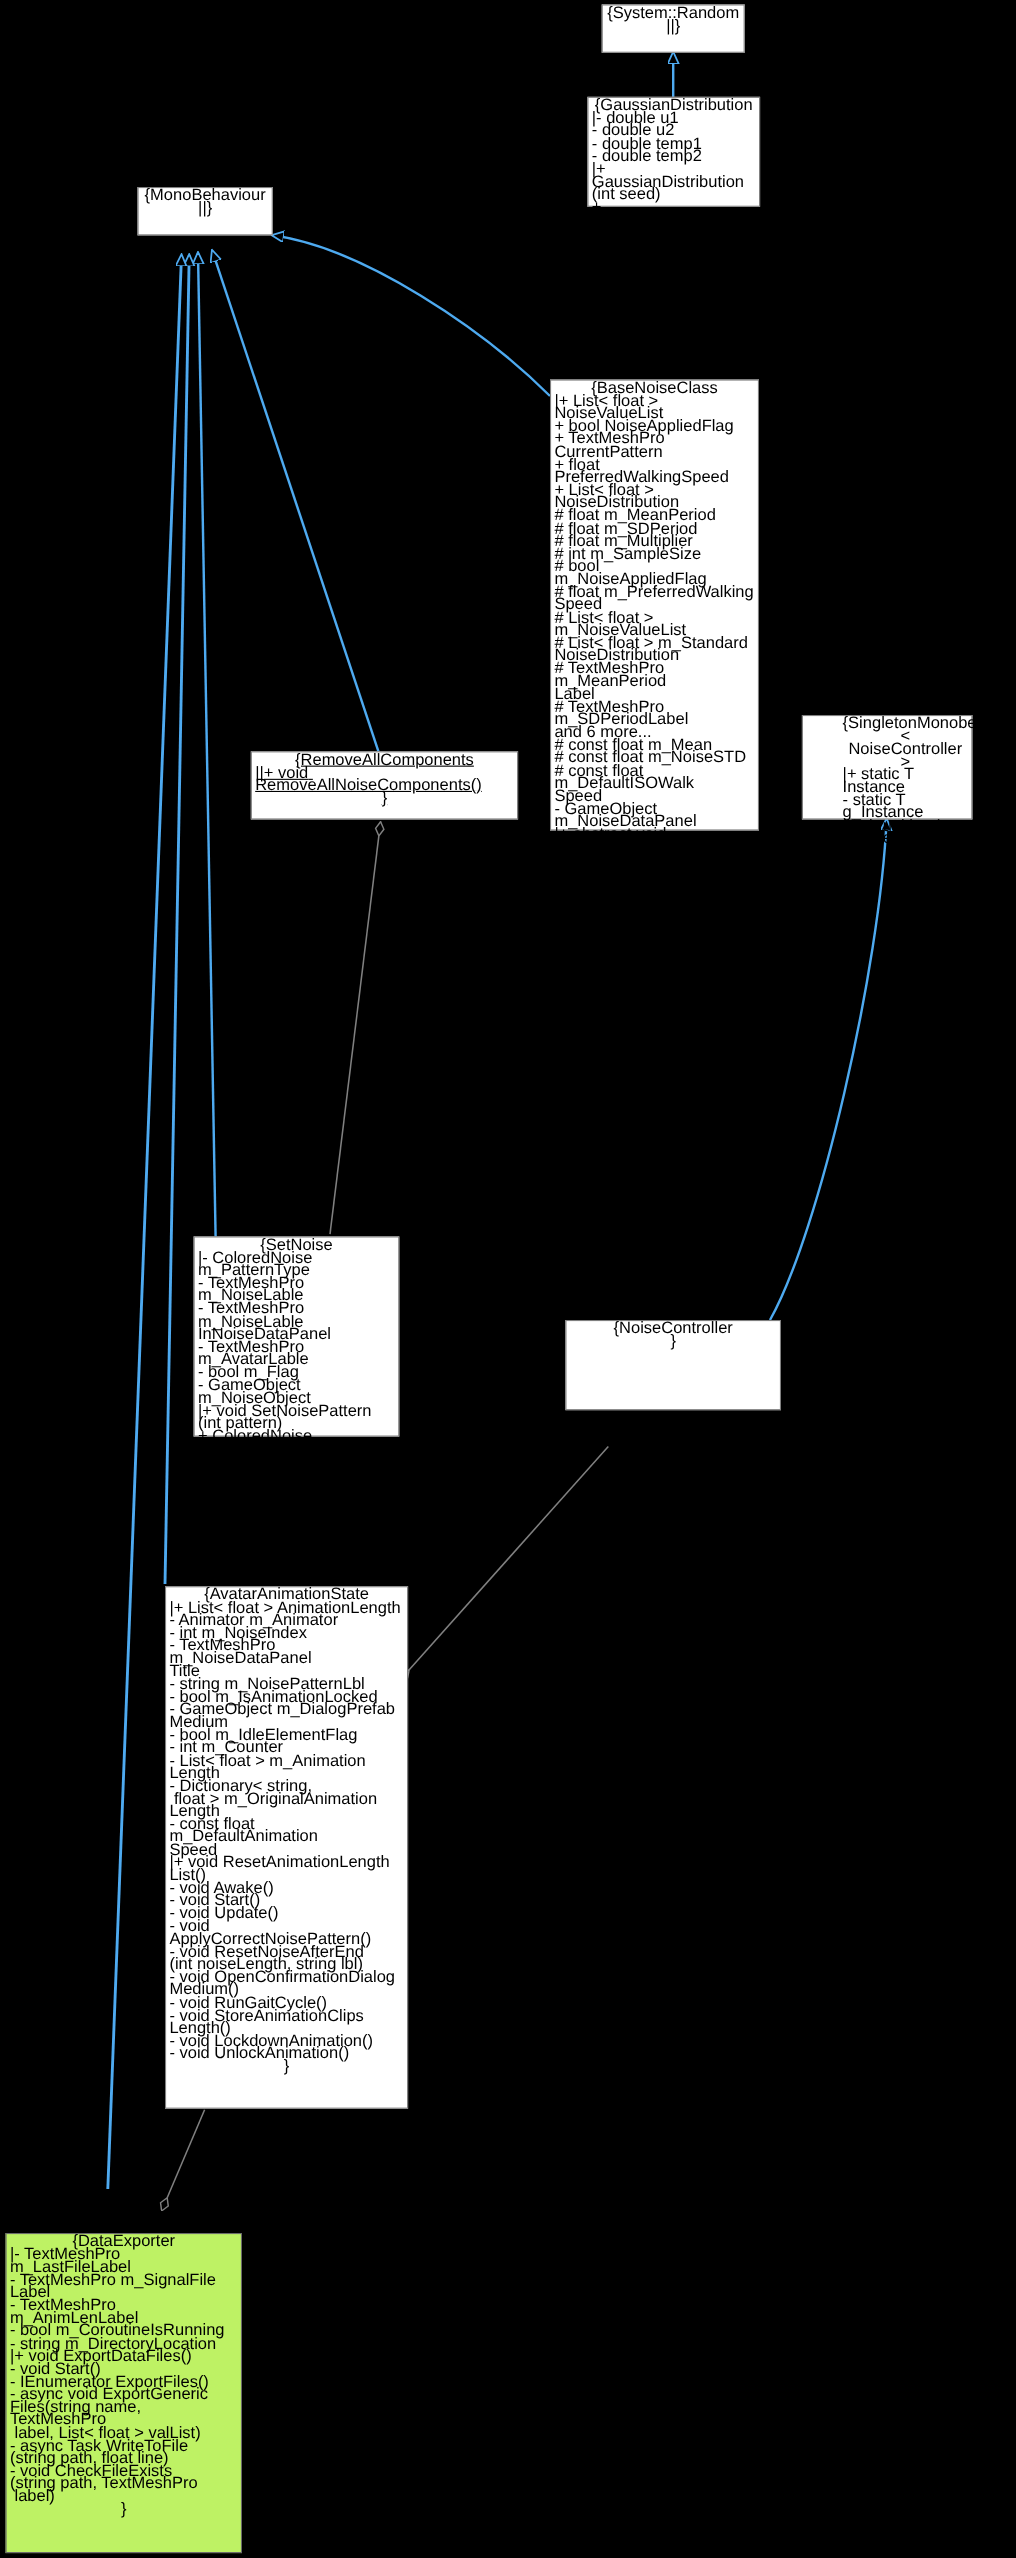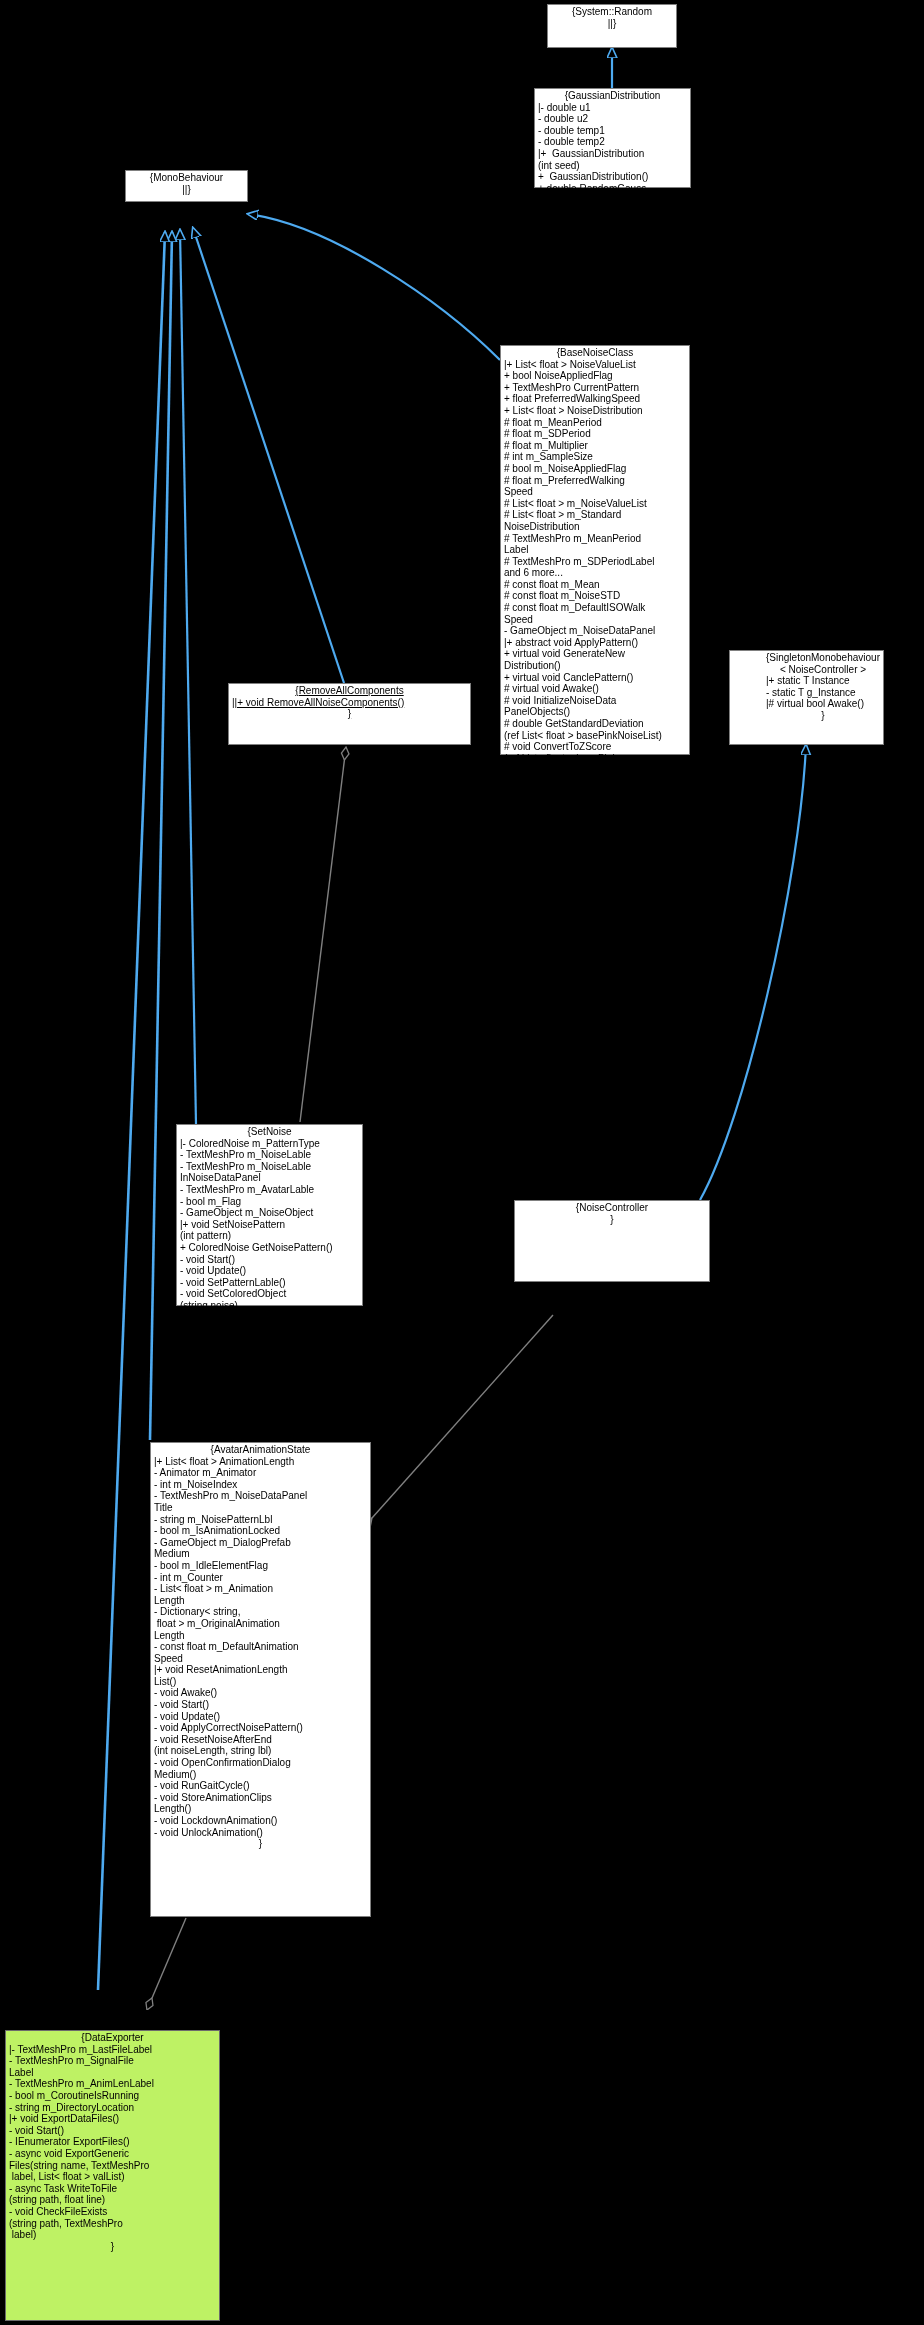--- a/index.html
+++ b/index.html
@@ -10,21 +10,21 @@
   }
   #canvas{position:absolute;inset:0;width:924px;height:2325px;}
   svg.edges{position:absolute;left:0;top:0;width:924px;height:2325px;pointer-events:none;}
 
   .node{
     position:absolute;
     background:#fff;
     border:1px solid #808080;
     box-sizing:border-box;
     color:#000;
-    font-size:10px;
+    font-size:15px;
     line-height:11.6px;
     z-index:5;
     padding:1px 3px 2px 3px;
   }
   .node.selected{ background:#bef264; border:1px solid #6b6b6b; }
   .node .title{ text-align:center; white-space:pre-wrap; }
   .node .body{ text-align:left; white-space:pre-wrap; }
   .node .close{ text-align:center; }
   .node.centered .body{ text-align:left; }
 </style>
@@ -77,21 +77,21 @@
 - double temp2
 |+  GaussianDistribution
 (int seed)
 +  GaussianDistribution()
 + double RandomGauss
 (double mu=0, double
  sigma=1)</div>
     <div class="close">}</div>
   </div>
 
-  <div class="node centered" style="left:125px;top:170px;width:123px;height:32px;">
+  <div class="node centered" style="left:125px;top:170px;width:123px;height:44px;">
     <div class="title">{MonoBehaviour</div>
     <div class="close">||}</div>
   </div>
 
   <div class="node" style="left:500px;top:345px;width:190px;height:410px;">
     <div class="title">{BaseNoiseClass</div>
     <div class="body">|+ List&lt; float &gt; NoiseValueList
 + bool NoiseAppliedFlag
 + TextMeshPro CurrentPattern
 + float PreferredWalkingSpeed

